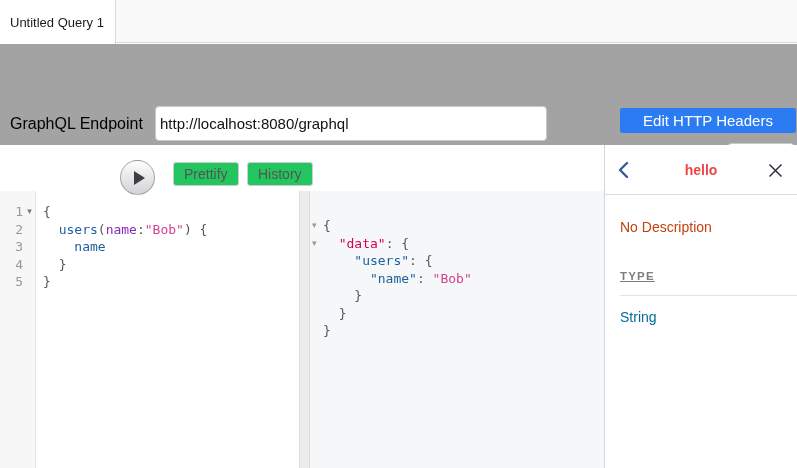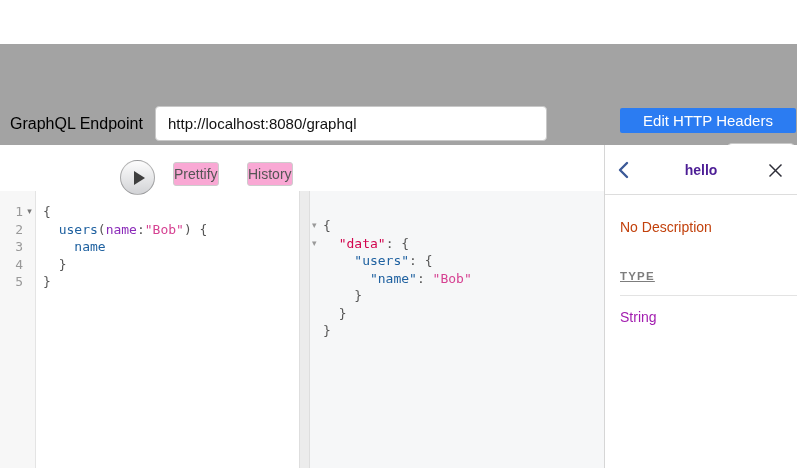--- a/index.html
+++ b/index.html
@@ -12,21 +12,21 @@
             border-bottom:1px solid #d8d8d8; }
   .tab { position:absolute; left:0; top:0; width:116px; height:44px; background:#fff;
          border-right:1px solid #d8d8d8; display:flex; align-items:center; padding-left:10px;
          font-size:13px; color:#1b1b1b; z-index:2; }
 
   
   .config { position:absolute; left:0; top:44px; right:0; height:101px; background:#a3a3a3; }
   .ep-label { position:absolute; left:10px; top:62px; height:35px; line-height:35px;
               font-size:16px; color:#000; }
   .ep-input { position:absolute; left:155px; top:62px; width:392px; height:35px;
-              border:1px solid #c8c8c8; border-radius:4px; padding:0 12px; font-size:15px;
+              border:1px solid #c8c8c8; border-radius:4px; padding:0 4px; font-size:15px;
               color:#111; font-family:"Liberation Sans", sans-serif; outline:none; background:#fff; }
   .headers-btn { position:absolute; left:620px; top:64px; width:176px; height:25px;
                  border:none; border-radius:2px; color:#fff; font-size:15px;
                  font-family:"Liberation Sans", sans-serif; display:flex; align-items:center;
                  justify-content:center; cursor:pointer; }
   .method-label { position:absolute; left:660px; top:100px; height:32px; line-height:32px;
                   font-size:16px; color:#000; }
   .method-select { position:absolute; left:726px; top:99px; width:70px; height:33px;
                    border:1px solid #c9c9c9; border-radius:6px; background:#fff;
                    display:flex; align-items:center; justify-content:space-between;
@@ -41,22 +41,22 @@
   .toolbar { position:absolute; left:0; top:0; width:604px; height:46px;
              background:linear-gradient(#f8f8f8,#e2e2e2); border-bottom:1px solid #cfcfcf;
              display:flex; align-items:center; }
   .logo { margin-left:14px; font-size:18px; color:#24242f; letter-spacing:.2px; }
   .logo .it { font-style:italic; }
   .play-btn { position:absolute; left:120px; top:15px; width:35px; height:35px; border-radius:50%;
               background:linear-gradient(#fdfdfd,#d2d3d6); border:1px solid rgba(0,0,0,0.28);
               display:flex; align-items:center; justify-content:center; cursor:pointer; z-index:3; }
   .play-tri { width:0; height:0; border-top:7px solid transparent; border-bottom:7px solid transparent;
               border-left:11px solid #3f3f3f; margin-left:3px; }
-  .tb-btn { position:absolute; top:17px; height:24px; line-height:22px; padding:0 0;
-            background:#f9a8d4; border:1px solid #cdcdcd; border-radius:3px;
+  .tb-btn { position:absolute; top:17px; height:24px; line-height:22px; padding:0 10px;
+            background:#22c55e; border:1px solid #cdcdcd; border-radius:3px;
             font-size:14px; color:#555; font-family:"Liberation Sans", sans-serif; cursor:pointer; }
   .tb-prettify { left:173px; }
   .tb-history  { left:247px; }
 
   
   .query-pane { position:absolute; left:0; top:46px; width:299px; bottom:0; background:#fff; }
   .gutter-bg { position:absolute; left:0; top:0; bottom:0; width:36px; background:#f7f7f7;
                border-right:1px solid #e4e4e4; }
   .code-lines { position:relative; padding-top:12px; }
   .crow { display:flex; height:17.5px; line-height:17.5px;
@@ -76,35 +76,40 @@
                         font-family:"DejaVu Sans", sans-serif; }
   .result-pane .ltext { margin-left:0; }
 
   
   .doc-panel { position:absolute; left:604px; right:0; top:0; bottom:0; background:#fff;
                border-left:1px solid #d6d6d6; }
   .doc-header { position:relative; height:50px; border-bottom:1px solid #ddd;
                 display:flex; align-items:center; justify-content:center; }
   .doc-back { position:absolute; left:13px; top:15px; width:20px; height:20px; cursor:pointer;
               display:flex; align-items:center; }
-  .doc-title { font-size:14px; font-weight:bold; color:#4c1d95; }
+  .doc-title { font-size:14px; font-weight:bold; color:#ef4444; }
   .doc-close { position:absolute; right:12px; top:15px; width:20px; height:20px; cursor:pointer;
                display:flex; align-items:center; justify-content:center; }
   .doc-content { padding-left:15px; }
   .doc-desc { margin-top:24px; font-size:14px; color:#c2410c; }
   .doc-type-head { margin-top:35px; font-size:11.5px; font-weight:bold; letter-spacing:1.2px;
                    color:#7d7d7d;text-decoration:underline; }
   .doc-divider { border-bottom:1px solid #e3e3e3; margin-top:13px; }
   .doc-type-link { display:inline-block; margin-top:13px; font-size:14px; cursor:pointer; }
 </style>
 </head>
 <body>
 
 <div class="app">
 
+  <div class="tabbar">
+    <div class="tab">
+      <span>Untitled Query 1</span>
+    </div>
+  </div>
 
   <div class="config">
     <div class="ep-label">GraphQL Endpoint</div>
     <input class="ep-input" type="text" value="http://localhost:8080/graphql" style="">
     <button class="headers-btn" style="background: rgb(43, 124, 242);">Edit HTTP Headers</button>
     <div class="method-label">Method</div>
     <div class="method-select">
       <span>POST</span>
       <span class="spinner">
         <span class="up"></span>
@@ -199,18 +204,18 @@
           <svg width="15" height="15" viewBox="0 0 15 15">
             <line x1="1.5" y1="1.5" x2="13.5" y2="13.5" stroke="#2e2e38" stroke-width="1.5"></line>
             <line x1="13.5" y1="1.5" x2="1.5" y2="13.5" stroke="#2e2e38" stroke-width="1.5"></line>
           </svg>
         </div>
       </div>
       <div class="doc-content">
         <div class="doc-desc">No Description</div>
         <div class="doc-type-head">TYPE</div>
         <div class="doc-divider"></div>
-        <span class="doc-type-link" id="type-link" style="color: #a21caf;">String</span>
+        <span class="doc-type-link" id="type-link" style="color: #0369a1;">String</span>
       </div>
     </div>
 
   </div>
 </div>
 
 </body></html>

